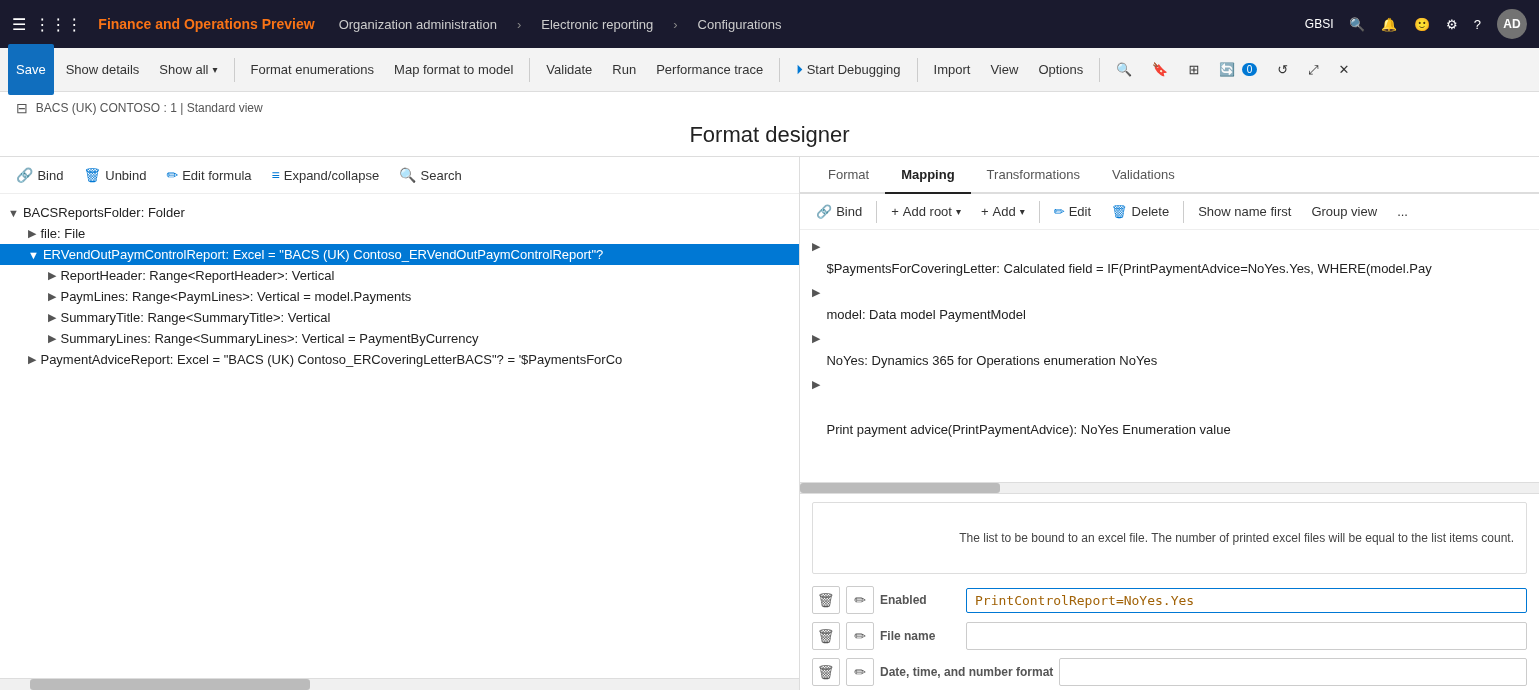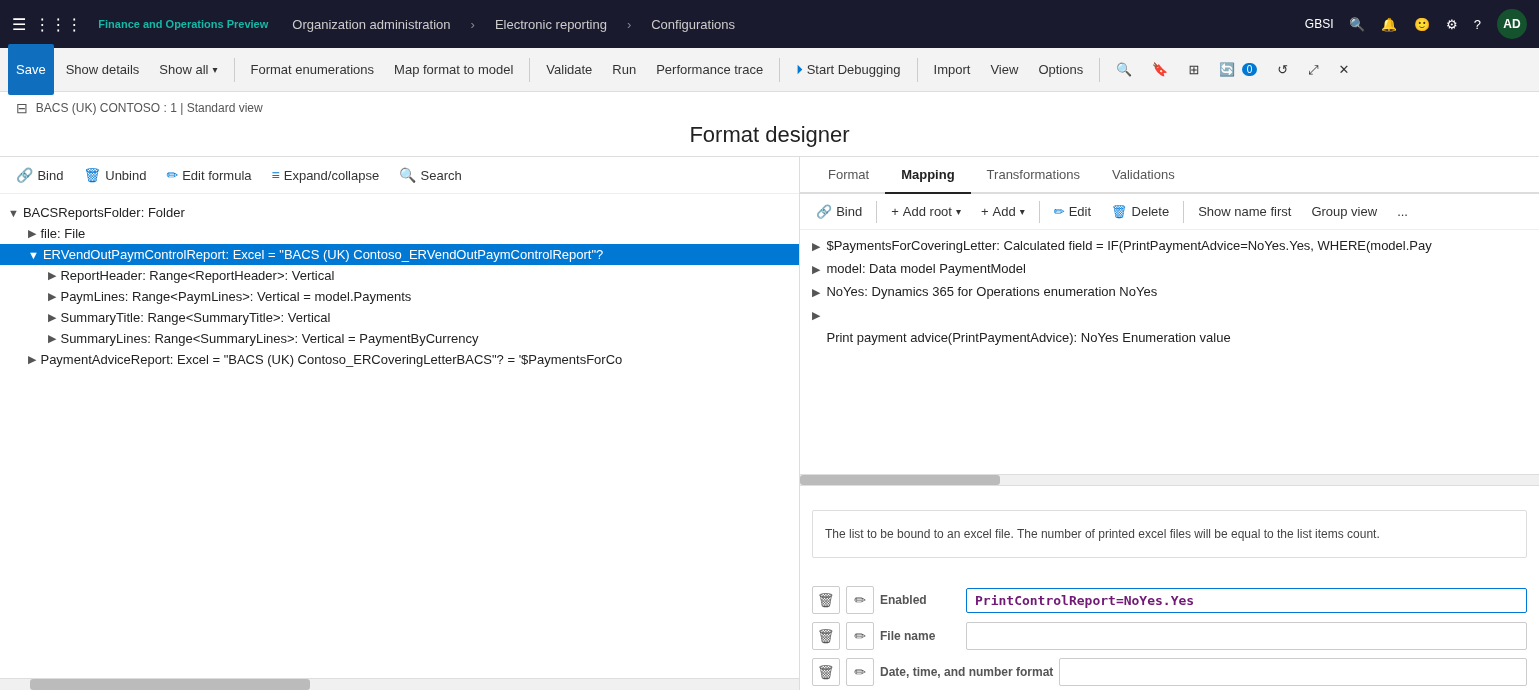--- a/index.html
+++ b/index.html
@@ -9,23 +9,23 @@
     .top-nav {
       background: #1a1a2e;
       color: #fff;
       height: 48px;
       display: flex;
       align-items: center;
       padding: 0 12px;
       gap: 8px;
     }
     .top-nav .app-title {
-      font-size: 11px;
+      font-size: 14px;
       font-weight: 600;
-      color: #14b8a6;
+      color: #f97316;
       margin-left: 8px;
       white-space: nowrap;
     }
     .top-nav .breadcrumb {
       display: flex;
       align-items: center;
       gap: 20px;
       font-size: 13px;
       color: #ccc;
       margin-left: 16px;
@@ -34,21 +34,21 @@
     .top-nav .nav-icons {
       margin-left: auto;
       display: flex;
       align-items: center;
       gap: 16px;
       color: #fff;
     }
     .nav-avatar {
       width: 30px; height: 30px;
       border-radius: 50%;
-      background: #14532d;
+      background: #737373;
       display: flex; align-items: center; justify-content: center;
       font-weight: 700; font-size: 12px; color: #fff;
     }
 
     
     .toolbar {
       background: #f3f3f3;
       border-bottom: 1px solid #ddd;
       height: 44px;
       display: flex;
@@ -227,39 +227,40 @@
     .mapping-item {
       display: flex;
       align-items: flex-start;
       padding: 4px 12px;
       font-size: 13px;
       color: #222;
       cursor: pointer;
       white-space: nowrap;
     }
     .mapping-icon { margin-right: 6px; color: #555; font-size: 11px; margin-top: 2px; }
-    .mapping-text { overflow: hidden; text-overflow: ellipsis; }
+    .mapping-text { overflow: hidden; text-overflow: ellipsis; margin-top: 23px; }
 
     
     .mapping-hscroll {
       height: 12px;
       background: #f0f0f0;
       border-top: 1px solid #ddd;
       border-bottom: 1px solid #ddd;
     }
 
     
     .description-box {
-      margin: 24px 12px;
+      margin: 8px 12px;
       border: 1px solid #ddd;
       border-radius: 2px;
-      padding: 16px 12px;
+      padding: 28px 12px;
       font-size: 12px;
       color: #444;
       background: #fff;
+      text-align: right;
     }
 
     
     .formula-row {
       display: flex;
       align-items: center;
       gap: 6px;
       padding: 4px 12px;
     }
     .formula-btn {
@@ -278,24 +279,23 @@
       color: #555;
       font-weight: 600;
       min-width: 80px;
     }
     .formula-value-box {
       flex: 1;
       border: 1px solid #0078d4;
       border-radius: 2px;
       padding: 4px 8px;
       font-size: 13px;
-      color: #701a75;
+      color: #a16207;
       background: #fff;
       font-family: 'Consolas', monospace;
-      font-weight: bold;
     }
     .formula-input-empty {
       flex: 1;
       border: 1px solid #ccc;
       border-radius: 2px;
       padding: 4px 8px;
       font-size: 13px;
       height: 28px;
       background: #fff;
     }

